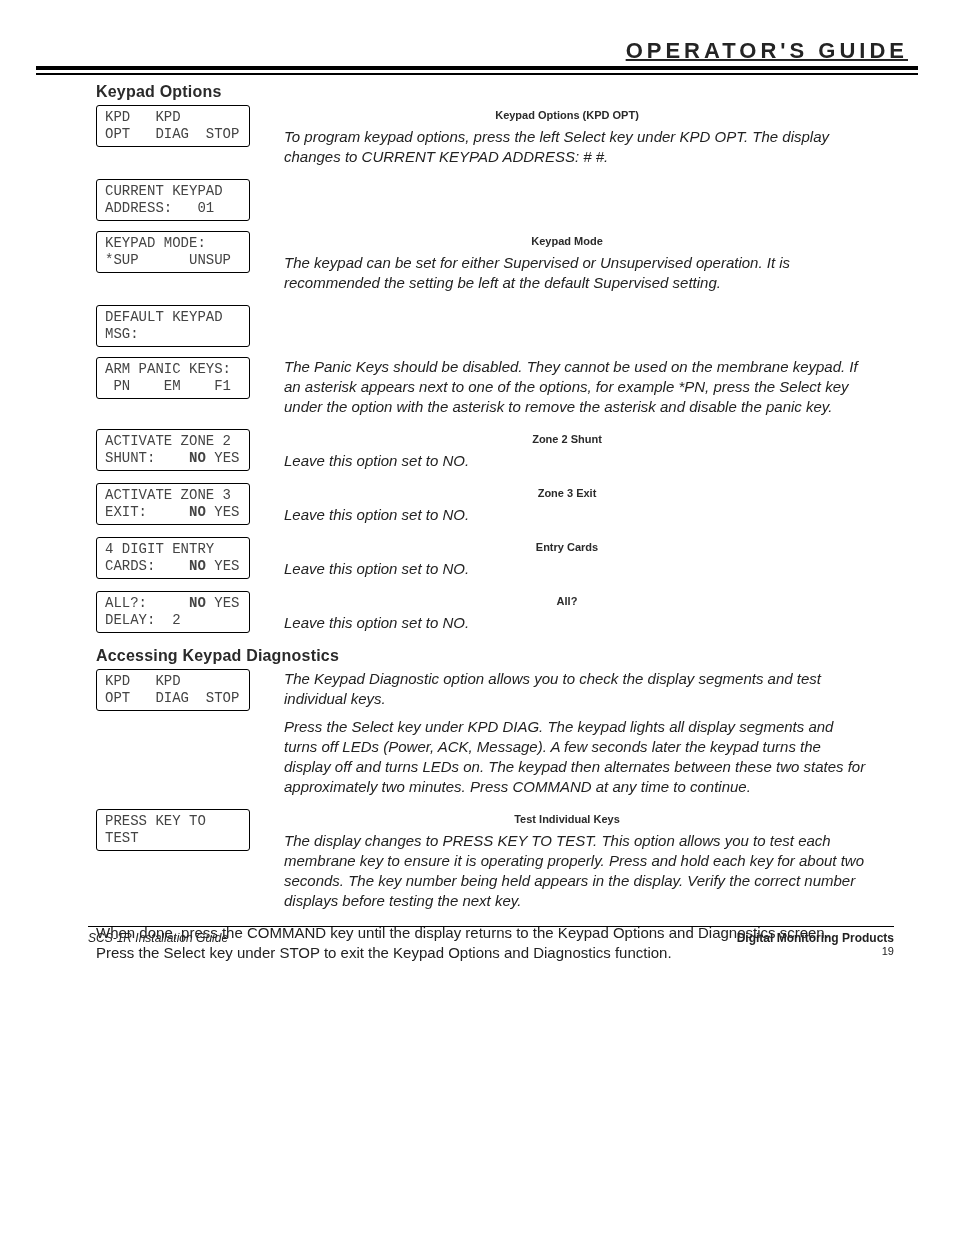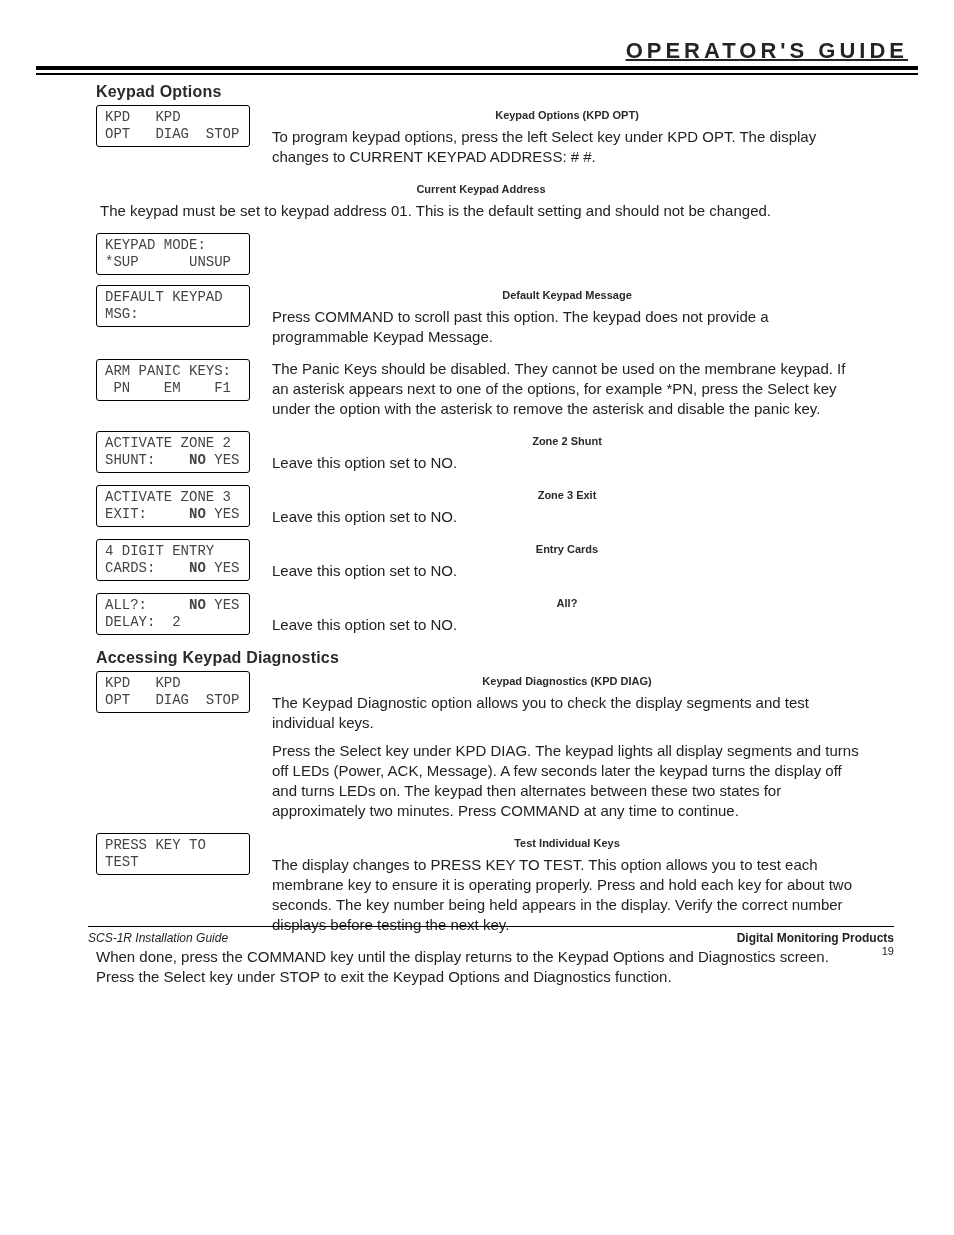--- a/index.html
+++ b/index.html
@@ -77,21 +77,22 @@
   }
   .desc h3 {
     font-size: 11px;
     font-weight: 700;
     margin: 0 0 2px 0;
     color: #2a2a2a;
     font-family: Verdana, Arial, sans-serif;
     text-align: center;
   }
   .desc p {
-    margin: 0 0 2px 4px;
+    margin: 0 0 2px 16px;
+    font-style: italic;
   }
   .desc p + p {
     margin-top: 8px;
   }
   .body-p {
     font-size: 15px;
     line-height: 20px;
     margin: 4px 0 6px 0;
   }
   .footer {
@@ -131,38 +132,36 @@
     <div class="row">
       <div class="lcd">KPD   KPD
 OPT   DIAG  STOP</div>
       <div class="desc">
         <h3>Keypad Options (KPD OPT)</h3>
         <p>To program keypad options, press the left Select key under KPD OPT.  The display changes to CURRENT KEYPAD ADDRESS:  # #.</p>
       </div>
     </div>
 
     <div class="row">
-      <div class="desc">
-        <h3>Current Keypad Address</h3>
-        <p>The keypad must be set to keypad address 01.  This is the default setting and should not be changed.</p>
-      </div>
+      <div class="lcd">CURRENT KEYPAD
+ADDRESS:   01</div>
     </div>
 
     <div class="row">
       <div class="lcd">KEYPAD MODE:
 *SUP      UNSUP</div>
+      <div class="desc">
+        <h3>Keypad Mode</h3>
+        <p>The keypad can be set for either Supervised or Unsupervised operation.  It is recommended the setting be left at the default Supervised setting.</p>
+      </div>
     </div>
 
     <div class="row">
       <div class="lcd">DEFAULT KEYPAD
 MSG:</div>
-      <div class="desc">
-        <h3>Default Keypad Message</h3>
-        <p>Press COMMAND to scroll past this option.  The keypad does not provide a programmable Keypad Message.</p>
-      </div>
     </div>
 
     <div class="row">
       <div class="lcd">ARM PANIC KEYS:
  PN    EM    F1</div>
       <div class="desc">
         <p>The Panic Keys should be disabled.  They cannot be used on the membrane keypad.  If an asterisk appears next to one of the options, for example *PN, press the Select key under the option with the asterisk to remove the asterisk and disable the panic key.</p>
       </div>
     </div>
 
@@ -201,21 +200,20 @@
         <p>Leave this option set to NO.</p>
       </div>
     </div>
 
     <h2 class="sec" style="margin-top:12px;">Accessing Keypad Diagnostics</h2>
 
     <div class="row">
       <div class="lcd">KPD   KPD
 OPT   DIAG  STOP</div>
       <div class="desc">
-        <h3>Keypad Diagnostics (KPD DIAG)</h3>
         <p>The Keypad Diagnostic option allows you to check the display segments and test individual keys.</p>
         <p>Press the Select key under KPD DIAG.  The keypad lights all display segments and turns off LEDs (Power, ACK, Message).  A few seconds later the keypad turns the display off and turns LEDs on.  The keypad then alternates between these two states for approximately two minutes.  Press COMMAND at any time to continue.</p>
       </div>
     </div>
 
     <div class="row">
       <div class="lcd">PRESS KEY TO
 TEST</div>
       <div class="desc">
         <h3>Test Individual Keys</h3>

